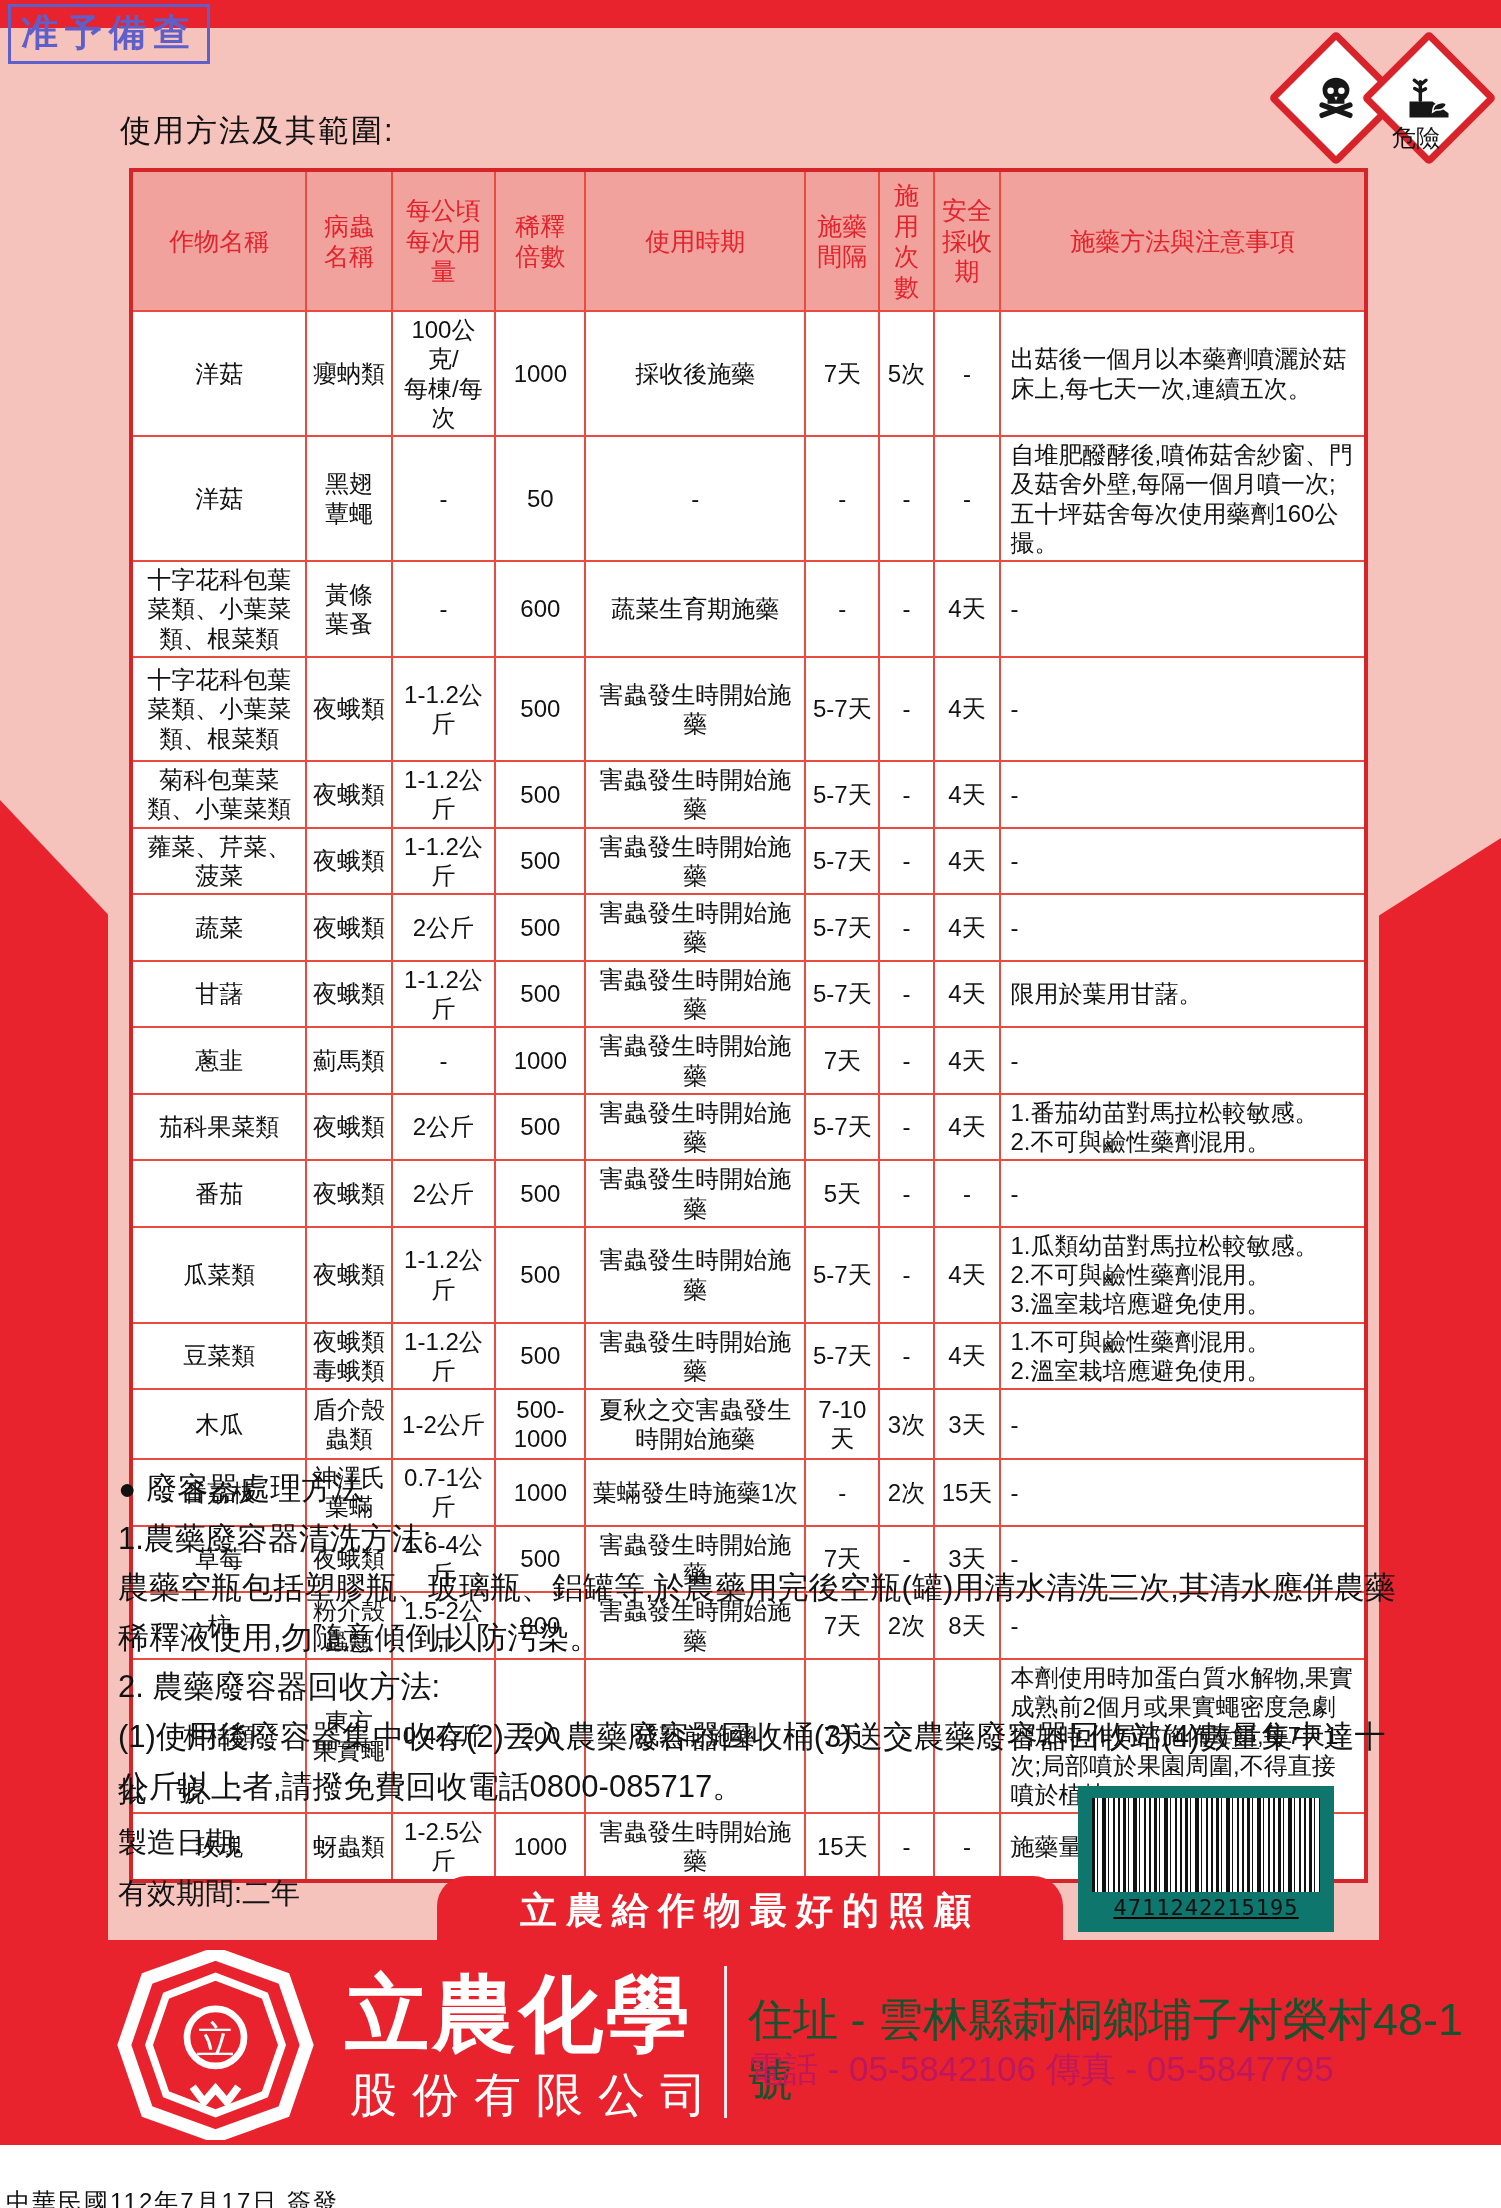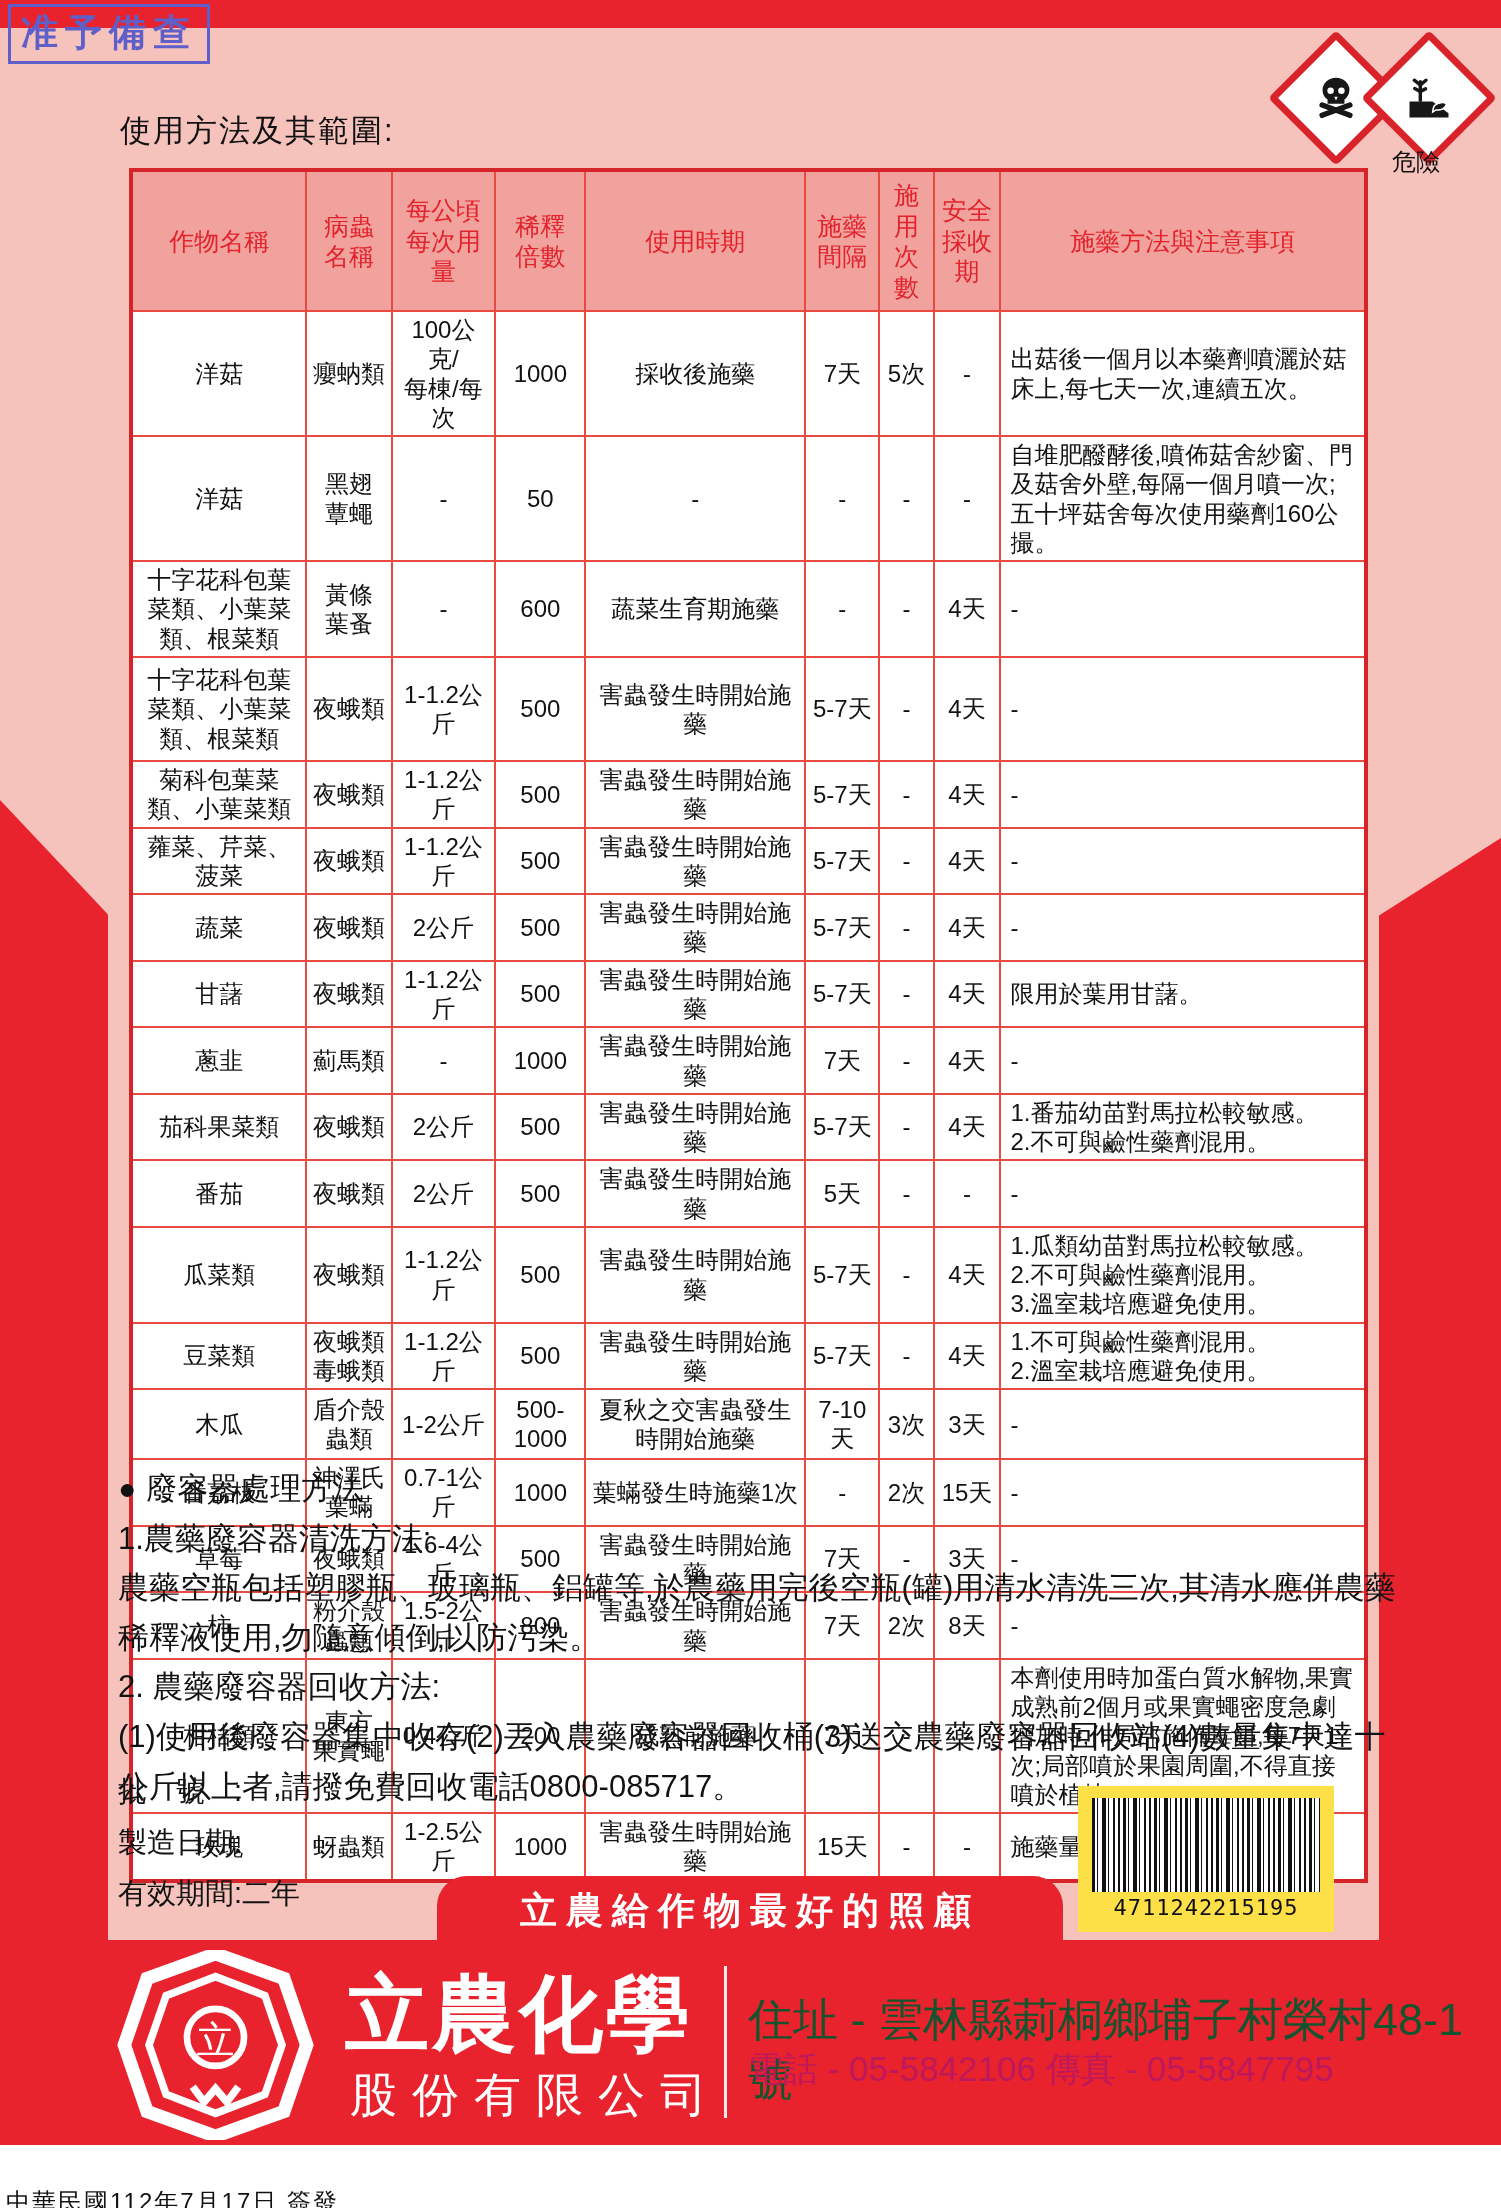--- a/index.html
+++ b/index.html
@@ -28,21 +28,21 @@
   
   .ghs-wrap { position:absolute; left:1280px; top:46px; width:215px; height:115px; z-index:4; }
   .diamond {
     position:absolute; width:96px; height:96px; background:#fff;
     border:7px solid #d8232a; transform:rotate(45deg); border-radius:5px;
     display:flex; align-items:center; justify-content:center;
   }
   .diamond svg { transform:rotate(-45deg); }
   .d1 { left:8px; top:4px; }
   .d2 { left:101px; top:4px; }
-  .danger-label { position:absolute; left:1392px; top:146px; font-size:24px; color:#111; z-index:4; }
+  .danger-label { position:absolute; left:1392px; top:122px; font-size:24px; color:#111; z-index:4; }
 
   
   .section-title { position:absolute; left:120px; top:110px; font-size:31px; color:#121212; letter-spacing:2px; }
 
   
   .usage-table {
     position:absolute; left:129px; top:168px; width:1239px;
     border-collapse:collapse; table-layout:fixed; background:#fff;
     border:4px solid #d6242b;
   }
@@ -75,21 +75,21 @@
   .disposal { position:absolute; left:118px; top:1464px; width:1292px; font-size:31px; color:#121212; line-height:1.6; }
   .disposal .t { display:flex; align-items:center; gap:10px; }
   .disposal .bullet { font-size:30px; }
 
   
   .batch { position:absolute; left:118px; top:1766px; font-size:29px; color:#121212; line-height:1.75; }
 
   
   .barcode-box {
     position:absolute; left:1078px; top:1786px; width:256px; height:146px;
-    background:#fde047; padding:12px 14px 16px; z-index:3;
+    background:#0f766e; padding:12px 14px 16px; z-index:3;text-decoration:underline;
   }
   .bars {
     width:100%; height:94px;
     background:repeating-linear-gradient(90deg,
       #111 0 3px, #fff 3px 5px, #111 5px 6px, #fff 6px 10px,
       #111 10px 14px, #fff 14px 16px, #111 16px 17px, #fff 17px 21px,
       #111 21px 23px, #fff 23px 26px, #111 26px 28px, #fff 28px 31px);
   }
   .barcode-number { text-align:center; font-size:22px; color:#111; margin-top:3px;
     font-family:"DejaVu Sans Mono", monospace; letter-spacing:1px; }

